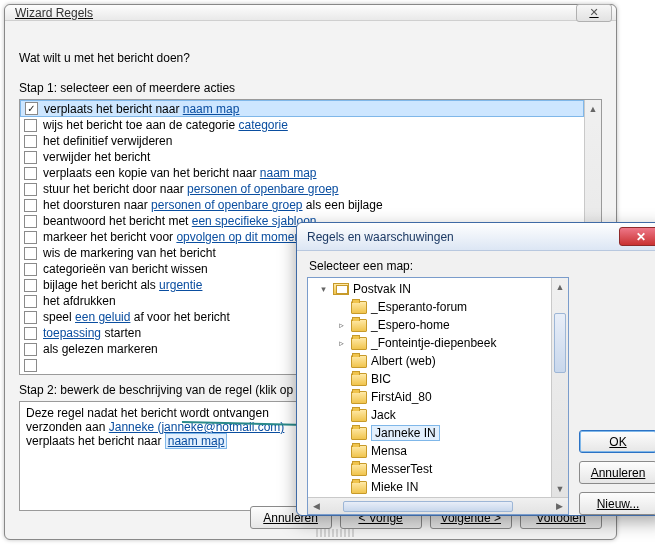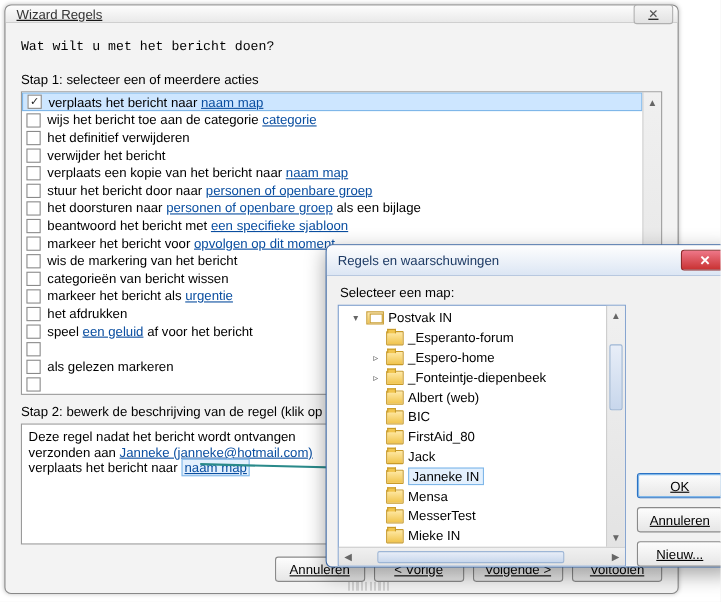--- a/index.html
+++ b/index.html
@@ -39,21 +39,21 @@
     width: 36px; height: 18px;
     border: 1px solid #b0b0b0;
     border-radius: 3px;
     background: linear-gradient(#f6f6f6,#e2e2e2);
     display: flex; align-items: center; justify-content: center;
     color: #555; font-size: 11px;
   }
   .wizard-body {
     padding: 10px 14px 10px 14px;
   }
-  .q1 { margin: 4px 0 2px 0; font-family: Liberation Mono, monospace; }
+  .q1 { margin: 20px 0 2px 0; }
   .step-label { margin: 16px 0 4px 0; }
   .actions-box {
     border: 1px solid #9a9a9a;
     background: #fff;
     height: 276px;
     overflow: hidden;
     position: relative;
   }
   .actions-inner {
     position: absolute;
@@ -269,32 +269,33 @@
           <div class="action-row">
             <span class="chk"></span>
             <span><span>wis de markering van het bericht</span></span>
           </div>
           <div class="action-row">
             <span class="chk"></span>
             <span><span>categorieën van bericht wissen</span></span>
           </div>
           <div class="action-row">
             <span class="chk"></span>
-            <span><span>markeer het bericht als </span><span class="lnk">urgentie</span></span>
+            <span><span>bijlage het bericht als </span><span class="lnk">urgentie</span></span>
           </div>
           <div class="action-row">
             <span class="chk"></span>
             <span><span>het afdrukken</span></span>
           </div>
           <div class="action-row">
             <span class="chk"></span>
             <span><span>speel </span><span class="lnk">een geluid</span><span> af voor het bericht</span></span>
           </div>
           <div class="action-row">
             <span class="chk"></span>
+            <span><span class="lnk">toepassing</span><span> starten</span></span>
           </div>
           <div class="action-row">
             <span class="chk"></span>
             <span><span>als gelezen markeren</span></span>
           </div>
           <div class="action-row">
             <span class="chk"></span>
           </div>
           <div class="action-row">
             <span></span>

